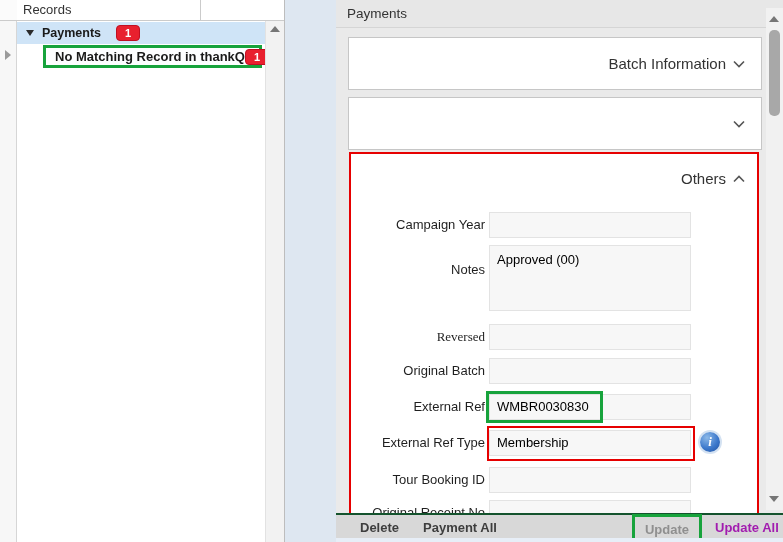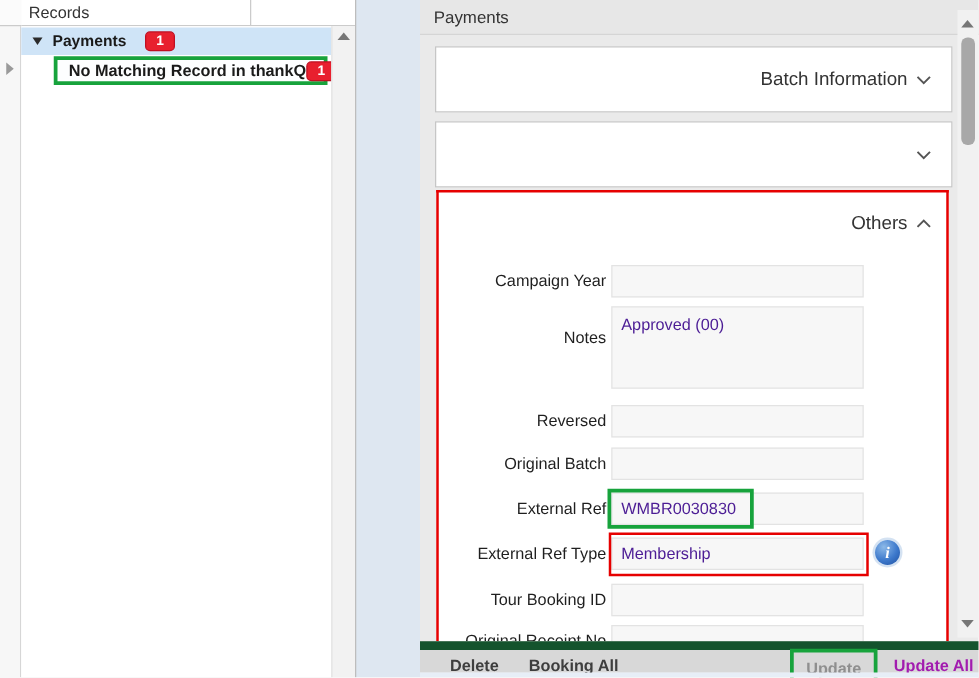--- a/index.html
+++ b/index.html
@@ -63,26 +63,26 @@
 
   .others-box { position:absolute; left:13px; top:152px; width:410px; height:361px;
             background:#ffffff; border:2px solid #e60000; border-bottom:none; overflow:hidden; }
   .others-title-wrap { position:absolute; right:12px; top:16px; display:flex; align-items:center; }
 
   .frow { position:absolute; left:0; width:100%; }
   .flabel { position:absolute; left:0; top:0; width:134px; text-align:right;
             font-size:13px; color:#1f1f1f; }
   .fbox { position:absolute; left:138px; top:0; width:202px; height:26px;
             background:#f7f7f7; border:1px solid #e3e3e3;
-            font-size:13px; color:#4c1d95; line-height:24px; padding-left:7px;
+            font-size:13px; color:#000000; line-height:24px; padding-left:7px;
             white-space:nowrap; overflow:hidden; }
   .fbox-notes { height:66px; line-height:17px; padding-top:5px; }
   .row-campaign { top:58px; }  .row-campaign .flabel { top:5px; }
   .row-notes { top:91px; }     .row-notes .flabel { top:17px; }
-  .row-reversed { top:170px; } .row-reversed .flabel { top:5px; }
+  .row-reversed { top:170px; } .row-reversed .flabel { top:5px;font-family:Liberation Serif, serif; }
   .row-origbatch { top:204px; }.row-origbatch .flabel { top:5px;padding-left:24px; }
   .row-extref { top:240px; }   .row-extref .flabel { top:5px; }
   .row-extreftype { top:276px; }.row-extreftype .flabel { top:5px; }
   .row-tourbooking { top:313px; }.row-tourbooking .flabel { top:5px; }
   .row-origreceipt { top:346px; }.row-origreceipt .flabel { top:5px; }
 
   .green-outline-extref { position:absolute; left:135px; top:237px; width:117px; height:32px;
             border:3px solid #17a33c; pointer-events:none; }
   .red-outline-extreftype { position:absolute; left:136px; top:272px; width:208px; height:35px;
             border:2px solid #e60000; pointer-events:none; }
@@ -95,21 +95,21 @@
 
   
   .right-scrollbar { position:absolute; left:430px; top:8px; width:17px; height:502px; background:#f1f1f1; }
   .right-scrollbar .arrow-up { top:8px; left:3px; }
   .right-scrollbar .arrow-down { bottom:8px; left:3px; }
   .scroll-thumb { position:absolute; left:3px; top:22px; width:11px; height:86px;
             background:#a8a8a8; border-radius:5px; }
 
   
   .footer-bar { position:absolute; left:0; top:513px; width:447px; height:25px;
-            background:#d8d8d8; border-top:7px solid #14532d; }
+            background:#d8d8d8; border-top:2px solid #14532d; }
   .footer-btn { position:absolute; top:0; height:25px; line-height:24px;
             font-size:13px; font-weight:bold; color:#3e3e3e; background:transparent; border:none; cursor:pointer;
             font-family:inherit; }
   .btn-delete { left:24px; }
   .btn-deleteall { left:87px; }
   .btn-update { color:#8f8f8f; width:100%; text-align:center; left:0; }
   .btn-updateall { left:379px; color:#a21caf; }
   .green-outline-update { position:absolute; left:296px; top:-1px; width:70px; height:27px;
             border:3px solid #17a33c; }
   .bottom-strip { position:absolute; left:0; top:538px; width:447px; height:4px; background:#e7eef7; }
@@ -231,21 +231,21 @@
     </div>
 
     <div class="right-scrollbar">
       <div class="arrow-up"></div>
       <div class="scroll-thumb"></div>
       <div class="arrow-down"></div>
     </div>
 
     <div class="footer-bar">
       <button class="footer-btn btn-delete">Delete</button>
-      <button class="footer-btn btn-deleteall">Booking All</button>
+      <button class="footer-btn btn-deleteall">Payment All</button>
       <div class="green-outline-update">
         <button class="footer-btn btn-update">Update</button>
       </div>
       <button class="footer-btn btn-updateall">Update All</button>
     </div>
     <div class="bottom-strip"></div>
   </div>
 
 </div>
 

